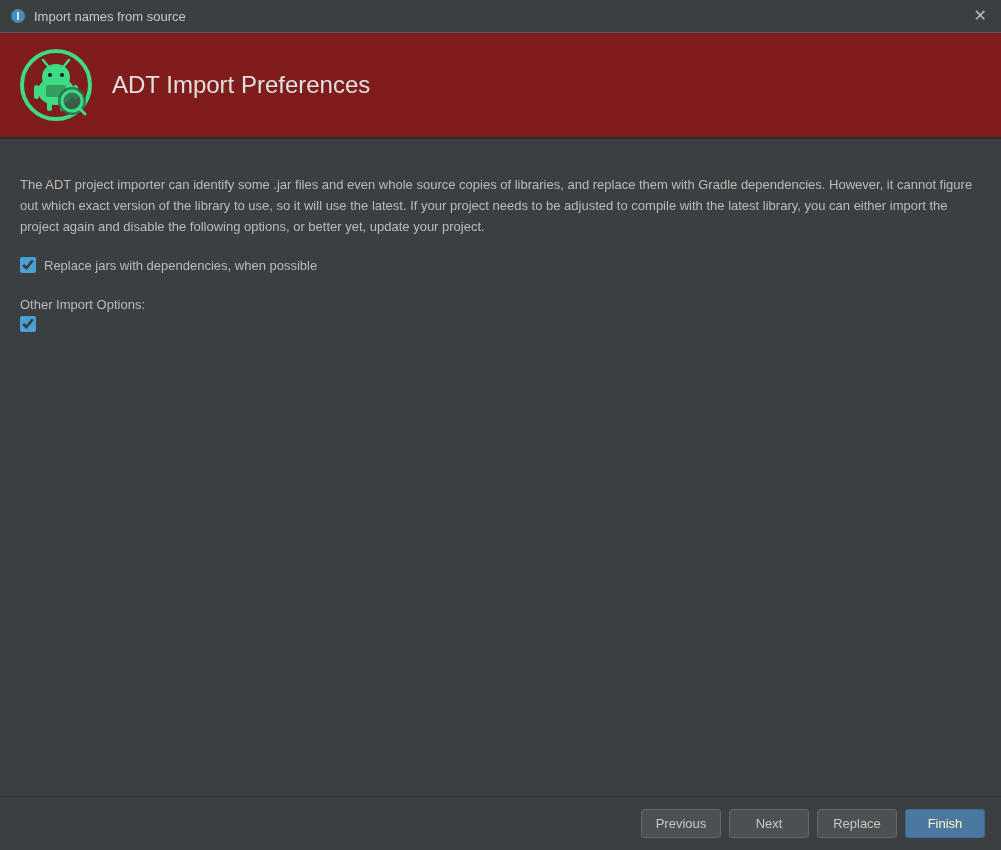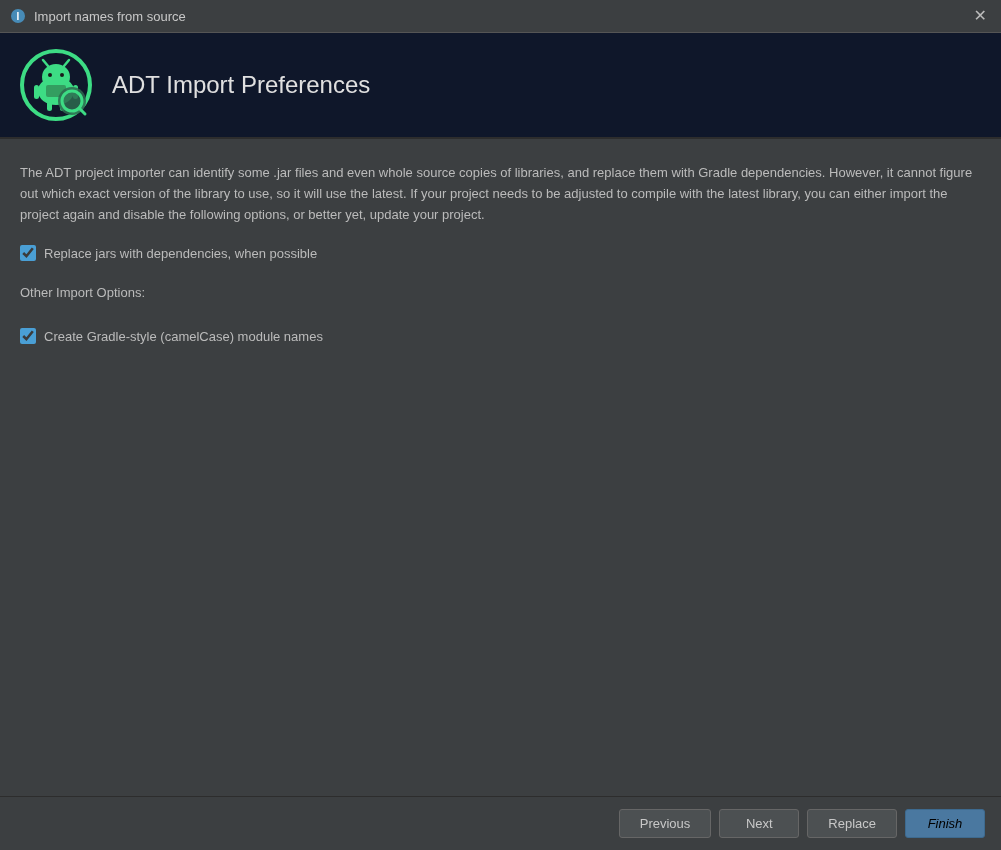--- a/index.html
+++ b/index.html
@@ -44,21 +44,21 @@
       border: none;
       color: #bbbbbb;
       cursor: pointer;
       font-size: 16px;
       line-height: 1;
       padding: 2px 4px;
     }
 
     
     .header {
-      background: #0f172a;
+      background: #7f1d1d;
       padding: 16px 20px;
       display: flex;
       align-items: center;
       gap: 20px;
       flex-shrink: 0;
       border-bottom: 2px solid #2d2d2d;
     }
 
     .header-logo {
       width: 72px;
@@ -79,21 +79,21 @@
     }
 
     .header-subtitle {
       font-size: 13px;
       color: #bbbbbb;
     }
 
     
     .main-content {
       flex: 1;
-      padding: 24px 20px 10px 20px;
+      padding: 36px 20px 10px 20px;
       overflow-y: auto;
     }
 
     .description-text {
       font-size: 13px;
       color: #bbbbbb;
       line-height: 1.6;
       margin-bottom: 20px;
     }
 
@@ -121,56 +121,55 @@
 
     .checkbox-label {
       font-size: 13px;
       color: #bbbbbb;
       cursor: pointer;
     }
 
     .section-label {
       font-size: 13px;
       color: #bbbbbb;
-      margin-bottom: 28px;
+      margin-bottom: 4px;
     }
 
     
     .footer {
       display: flex;
       justify-content: flex-end;
       align-items: center;
       padding: 12px 16px;
       background: #3c3f41;
       border-top: 1px solid #2d2d2d;
       gap: 8px;
       flex-shrink: 0;
     }
 
     .btn {
-      padding: 6px 20px;
+      padding: 6px 8px;
       font-size: 13px;
       border-radius: 3px;
       cursor: pointer;
       border: 1px solid #666;
       background: #4c5052;
       color: #c8c8c8;
       min-width: 80px;
     }
 
     .btn:disabled {
       opacity: 0.5;
       cursor: default;
     }
 
     .btn-primary {
       background: #4a78a0;
       border-color: #3d6a8f;
-      color: #000000;
-      font-style: italic;
+      color: #fef9c3;
     }
   </style>
 </head>
 <body>
 
 <div class="title-bar">
   <div class="title-bar-left">
     <svg width="16" height="16" viewBox="0 0 16 16">
       <circle cx="8" cy="8" r="7" fill="#4a9fd5" opacity="0.8"></circle>
       <text x="8" y="12" text-anchor="middle" fill="white" font-size="10" font-weight="bold">I</text>
@@ -221,21 +220,20 @@
       <input type="checkbox" checked="" style="">
       <span class="checkbox-label">Replace jars with dependencies, when possible</span>
     </label>
   </div>
 
   <div>
     <p class="section-label">Other Import Options:</p>
     <div class="checkbox-group">
       <label class="checkbox-item">
         <input type="checkbox" checked="" style="">
-        <span class="checkbox-label">Create Gradle-style (camelCase) module names</span>
       </label>
     </div>
   </div>
 </div>
 
 <div class="footer">
   <button class="btn">Previous</button>
   <button class="btn">Next</button>
   <button class="btn">Replace</button>
   <button class="btn btn-primary">Finish</button>

